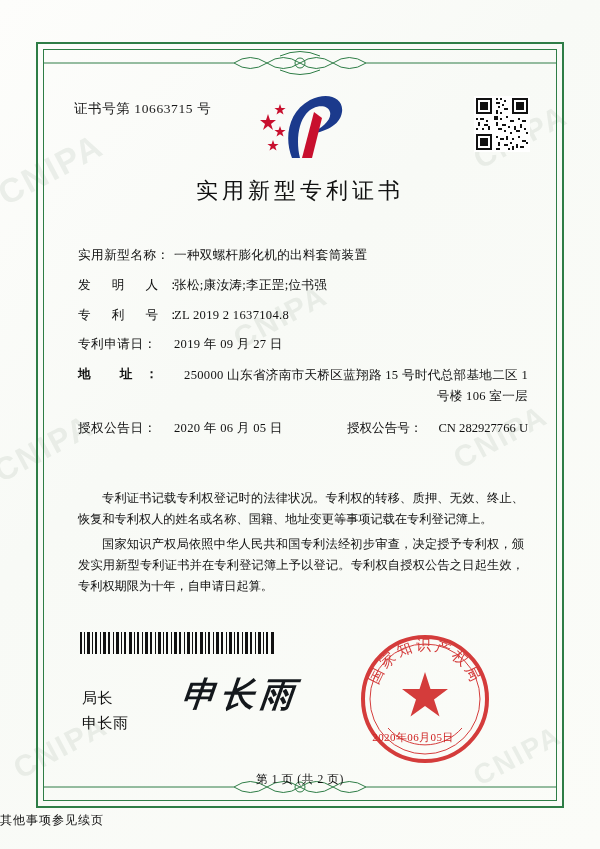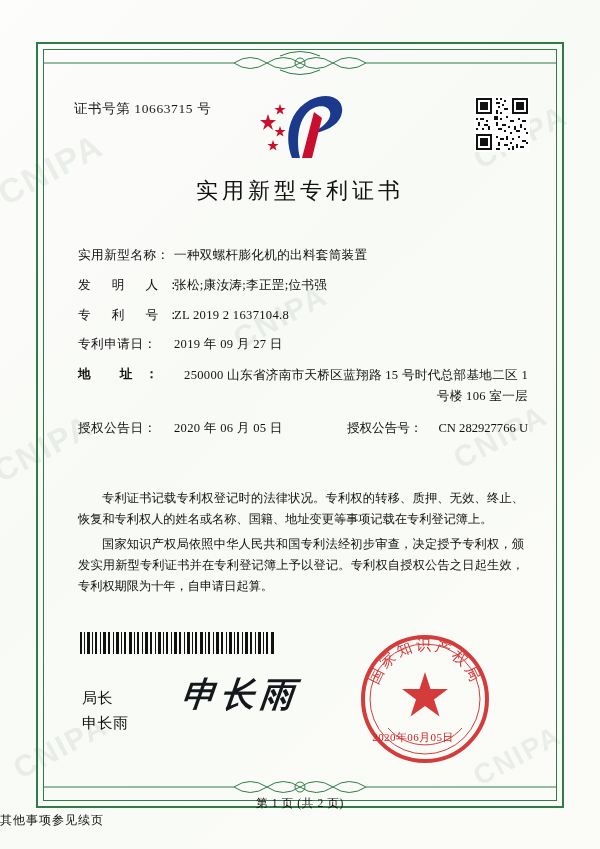--- a/index.html
+++ b/index.html
@@ -192,21 +192,20 @@
   }
 
   
   .page-no {
     position: absolute;
     left: 0; right: 0; top: 772px;
     text-align: center;
     font-size: 11.6px;
     color: #111;
     letter-spacing: 0.6px;
-    margin-top: 24px;
   }
   .footnote {
     position: absolute;
     left: 0; right: 0; top: 812px;
     text-align: left;
     font-size: 12px;
     color: #111;
     letter-spacing: 1px;
   }
 </style>

